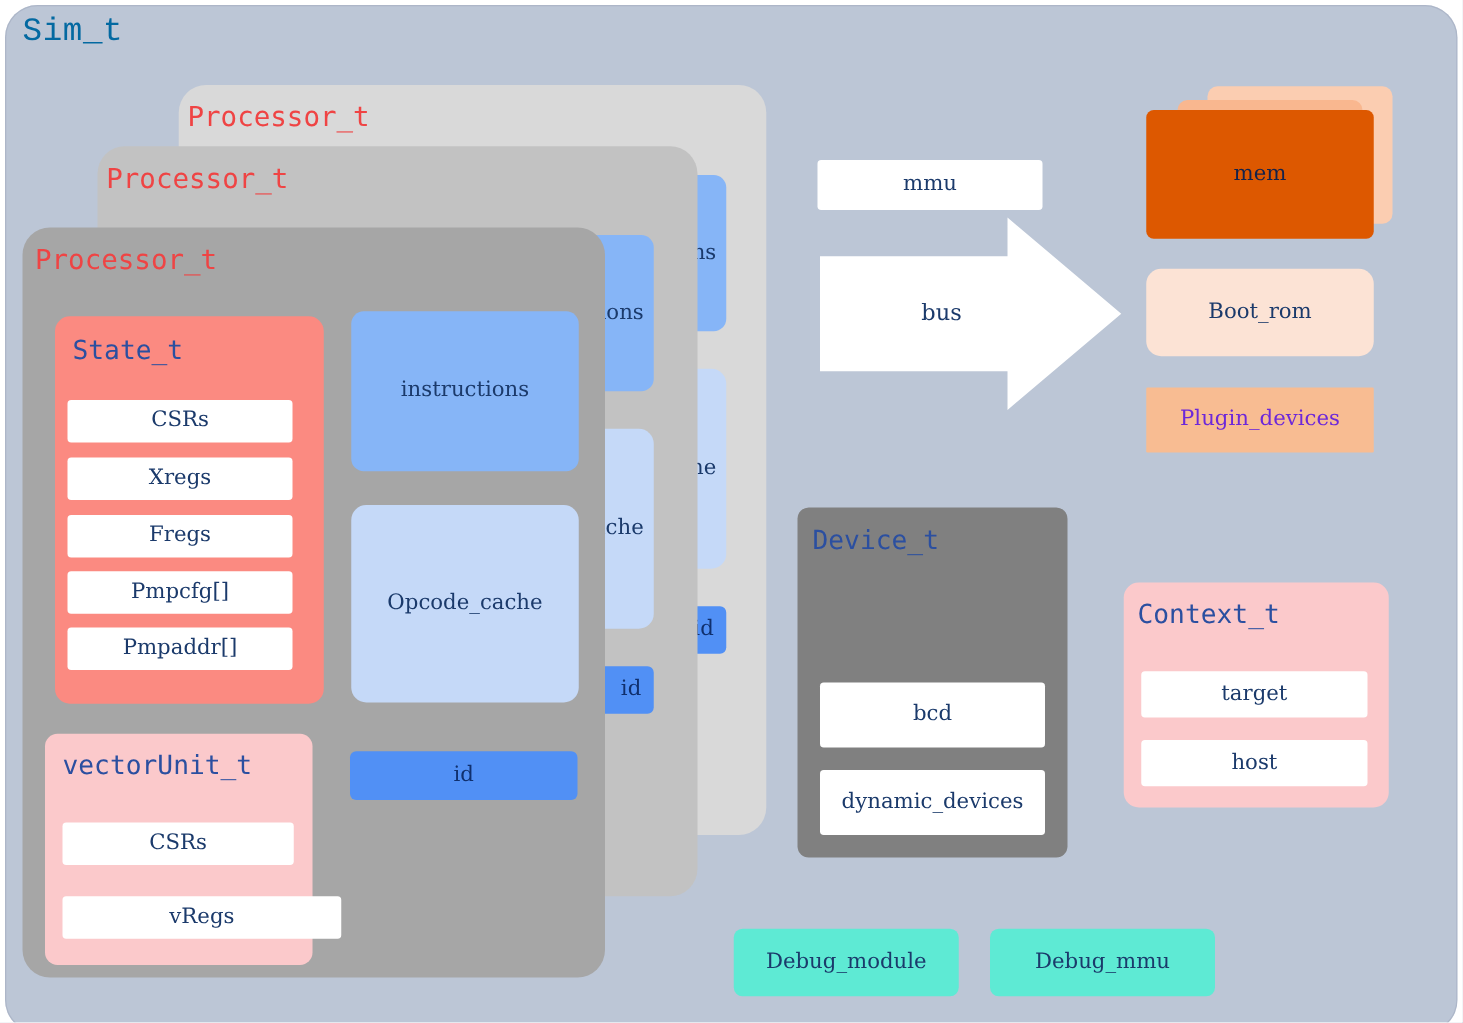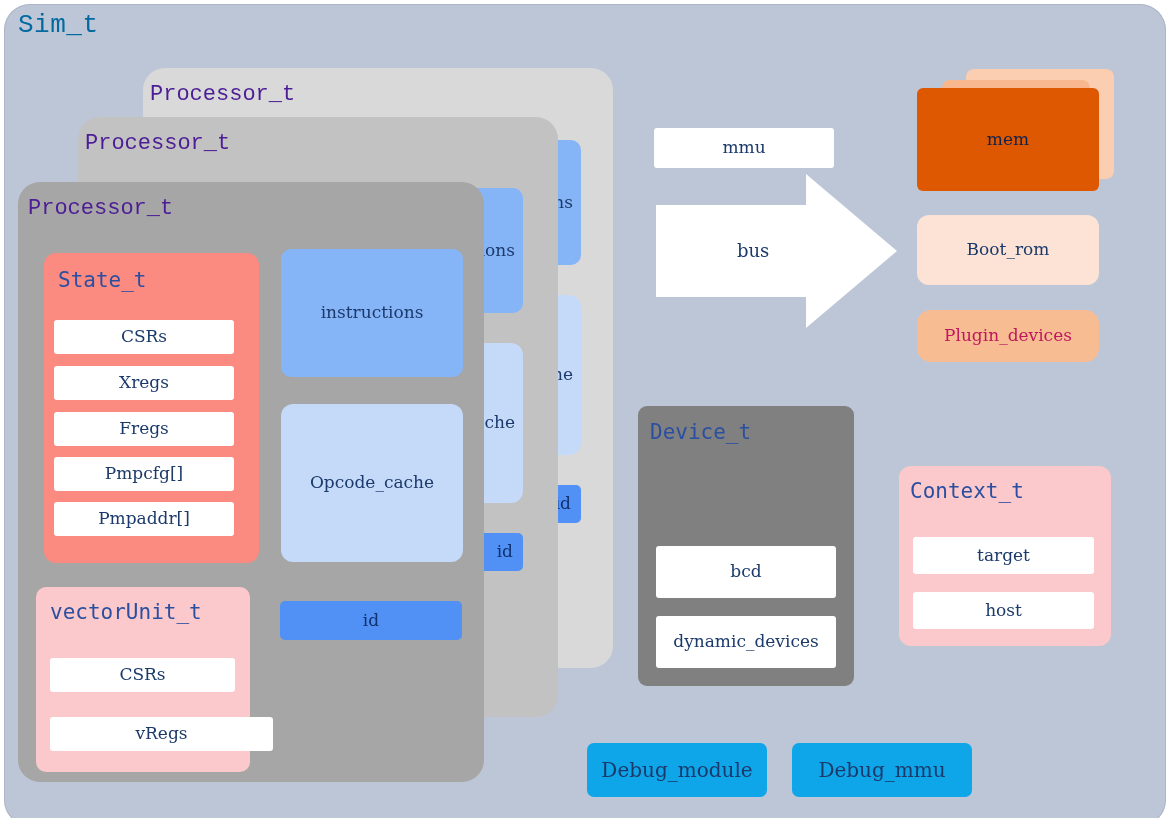--- a/index.html
+++ b/index.html
@@ -54,21 +54,21 @@
     position:absolute;
     font-family:"DejaVu Sans Mono","Liberation Mono",monospace;
     white-space:nowrap;
   }
 
   
   .proc-back{  background:#d9d9d9; border-radius:22px; }
   .proc-mid{   background:#c2c2c2; border-radius:22px; }
   .proc-front{ background:#a6a6a6; border-radius:22px; }
   .proc-title{
-    font-size:22px; color:#4c1d95;font-family:Liberation Mono, monospace;
+    font-size:22px; color:#ef4444;
   }
 
   
   .state-card{ background:#fb8a81; border-radius:12px; }
   .state-title{ font-size:21px; color:#2b4fa0; }
   .vector-card{ background:#fbc9cb; border-radius:10px; }
   .vector-title{ font-size:21px; color:#2b4fa0; }
 
   .white-row{
     background:#ffffff;
@@ -96,32 +96,32 @@
     font-size:18px;
     font-family:"DejaVu Serif","Liberation Serif",serif;
     white-space:nowrap;
   }
 
   
   .mem-back2{ background:#fbcdb1; border-radius:8px; }
   .mem-back1{ background:#f9b78f; border-radius:8px; }
   .mem-front{ background:#dd5800; border-radius:6px; color:#14224a; }
   .bootrom{   background:#fce3d5; border-radius:12px; color:#1b3a6b; }
-  .plugin{    background:#f8bc92; border-radius:14px; color:#be185d; }
+  .plugin{    background:#f8bc92; border-radius:1px; color:#6d28d9; }
 
   
   .device-card{ background:#808080; border-radius:9px; }
   .device-title{ font-size:21px; color:#2b4fa0; }
 
   
   .context-card{ background:#fbc9cb; border-radius:12px; }
   .context-title{ font-size:21px; color:#2b4fa0; }
 
   
-  .debug-box{ background:#0ea5e9; border-radius:7px; color:#1b3a6b; font-size:20px; }
+  .debug-box{ background:#5eead4; border-radius:7px; color:#1b3a6b; font-size:17px; }
 </style>
 </head>
 <body>
 
 <div id="stage">
 
   <div class="sim-panel"></div>
   <div class="sim-title">Sim_t</div>
 
   <div class="card proc-back" style="left:143px;top:68px;width:470px;height:600px;"></div>

